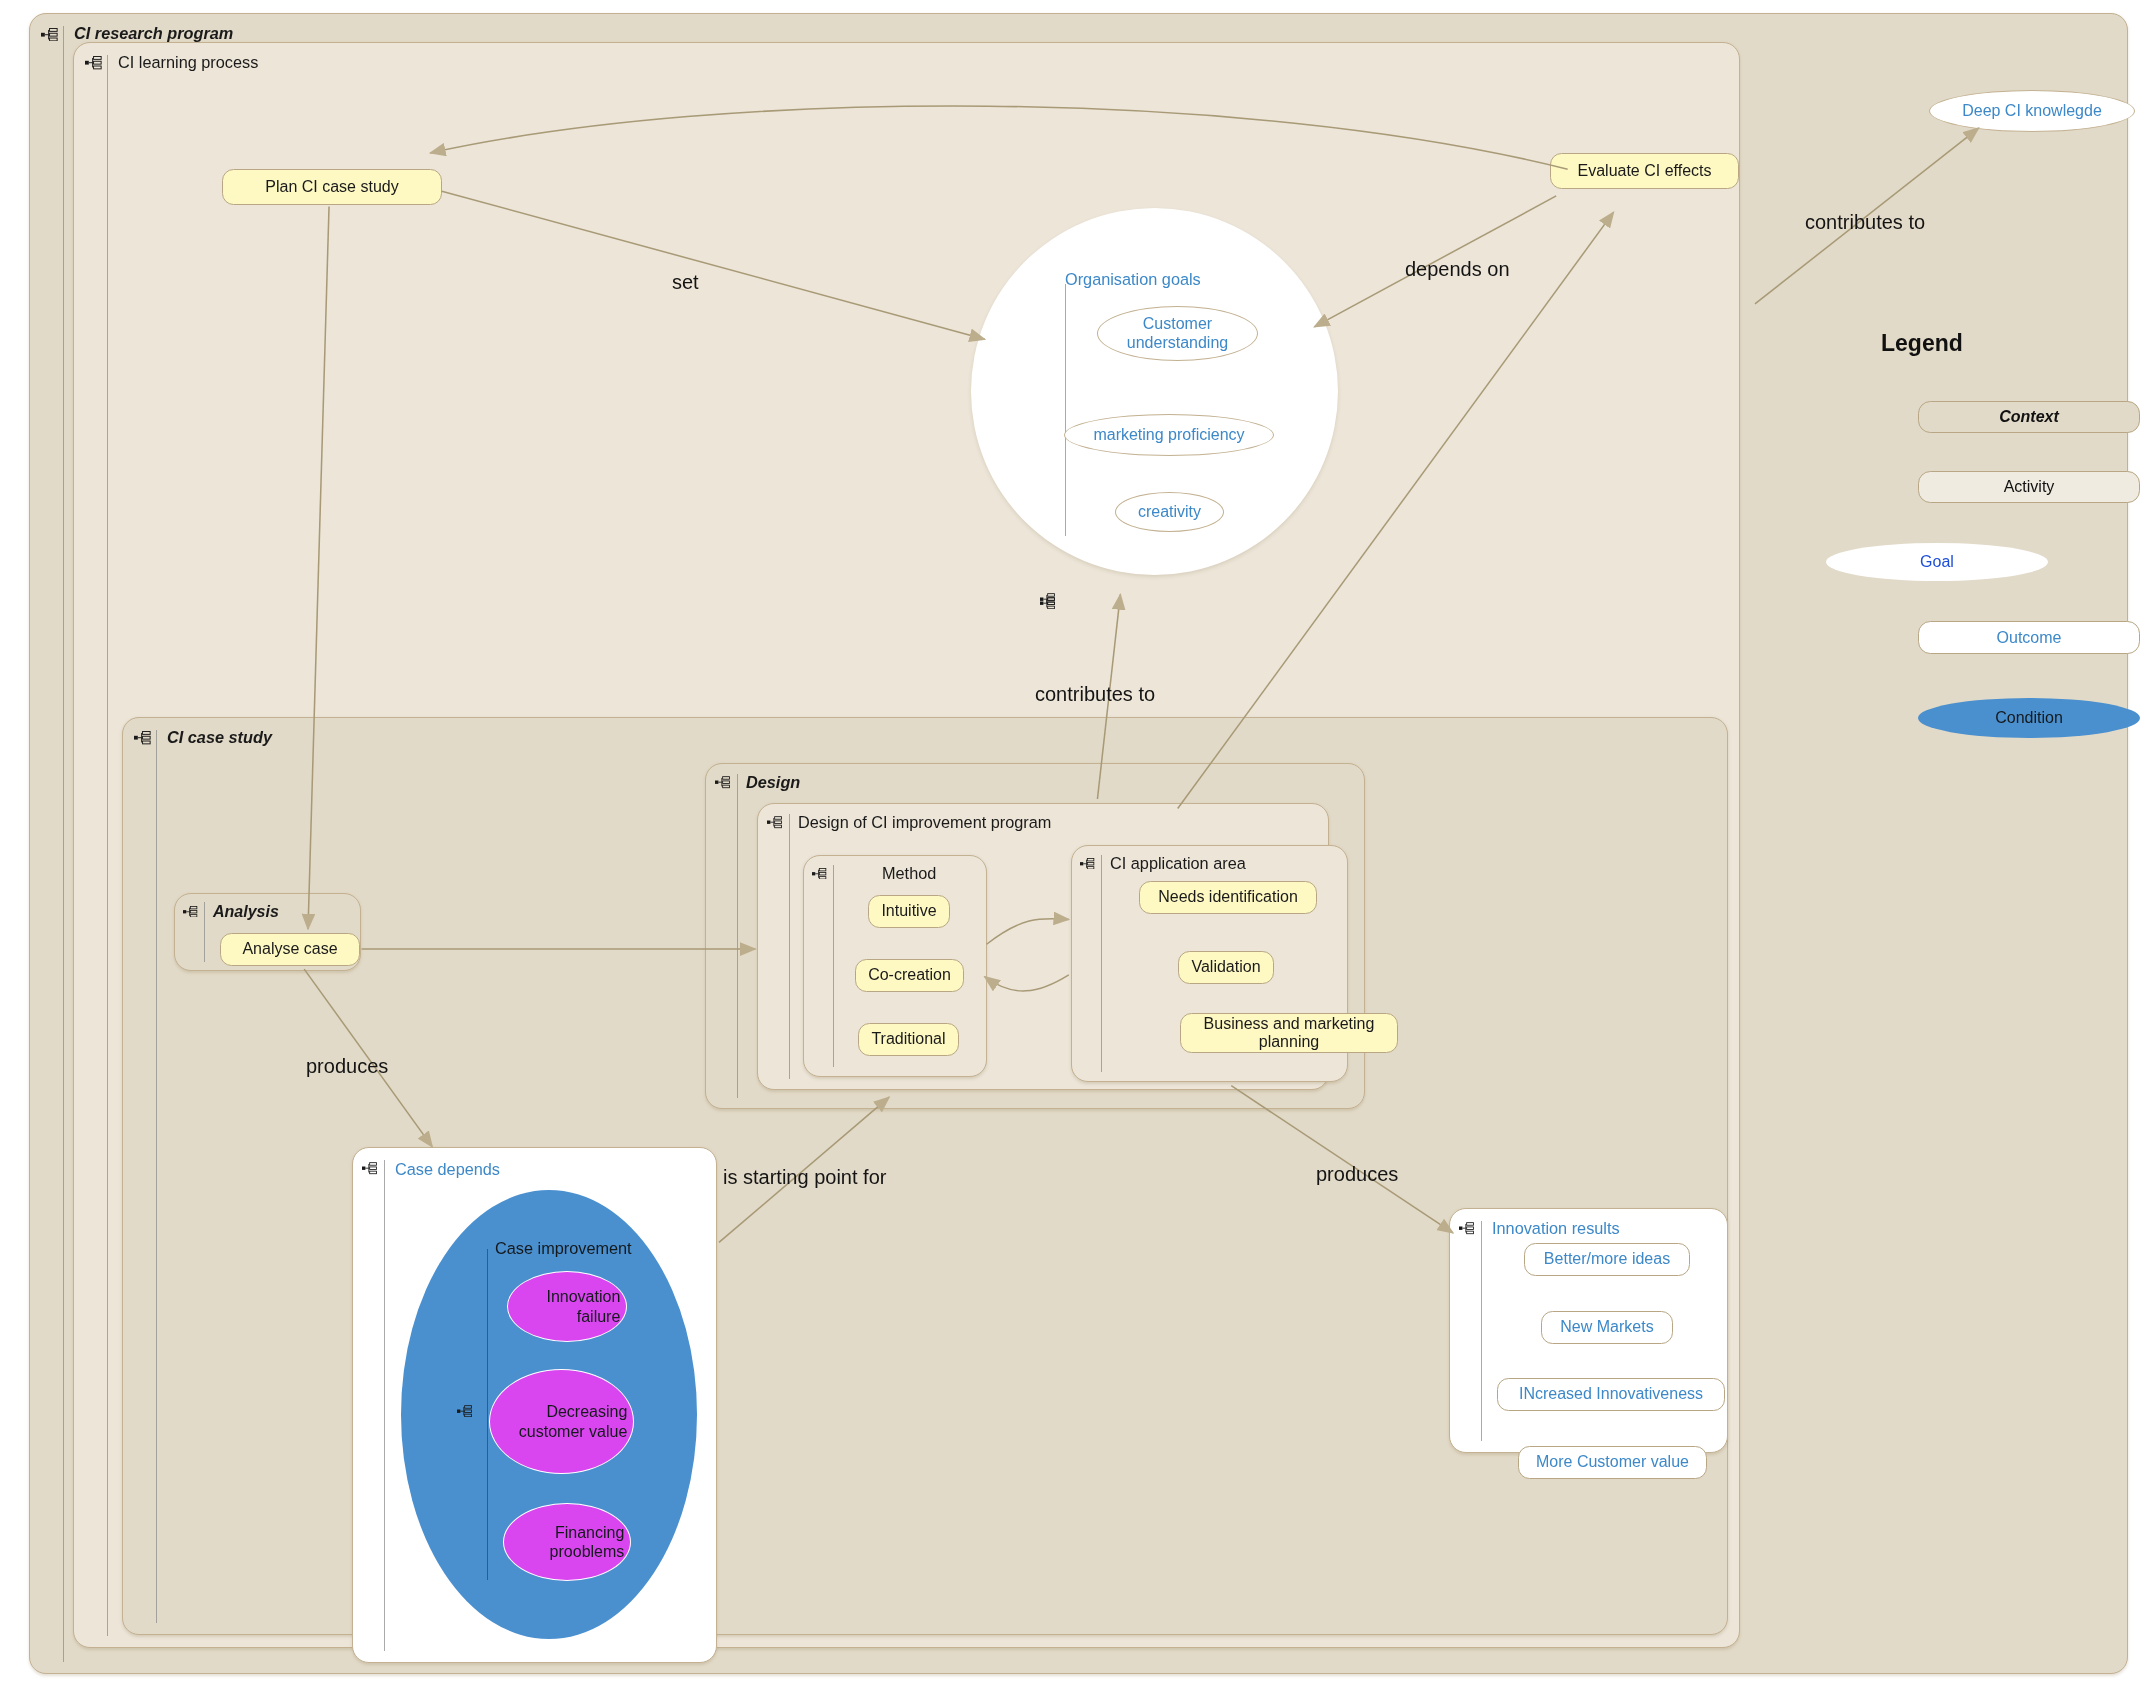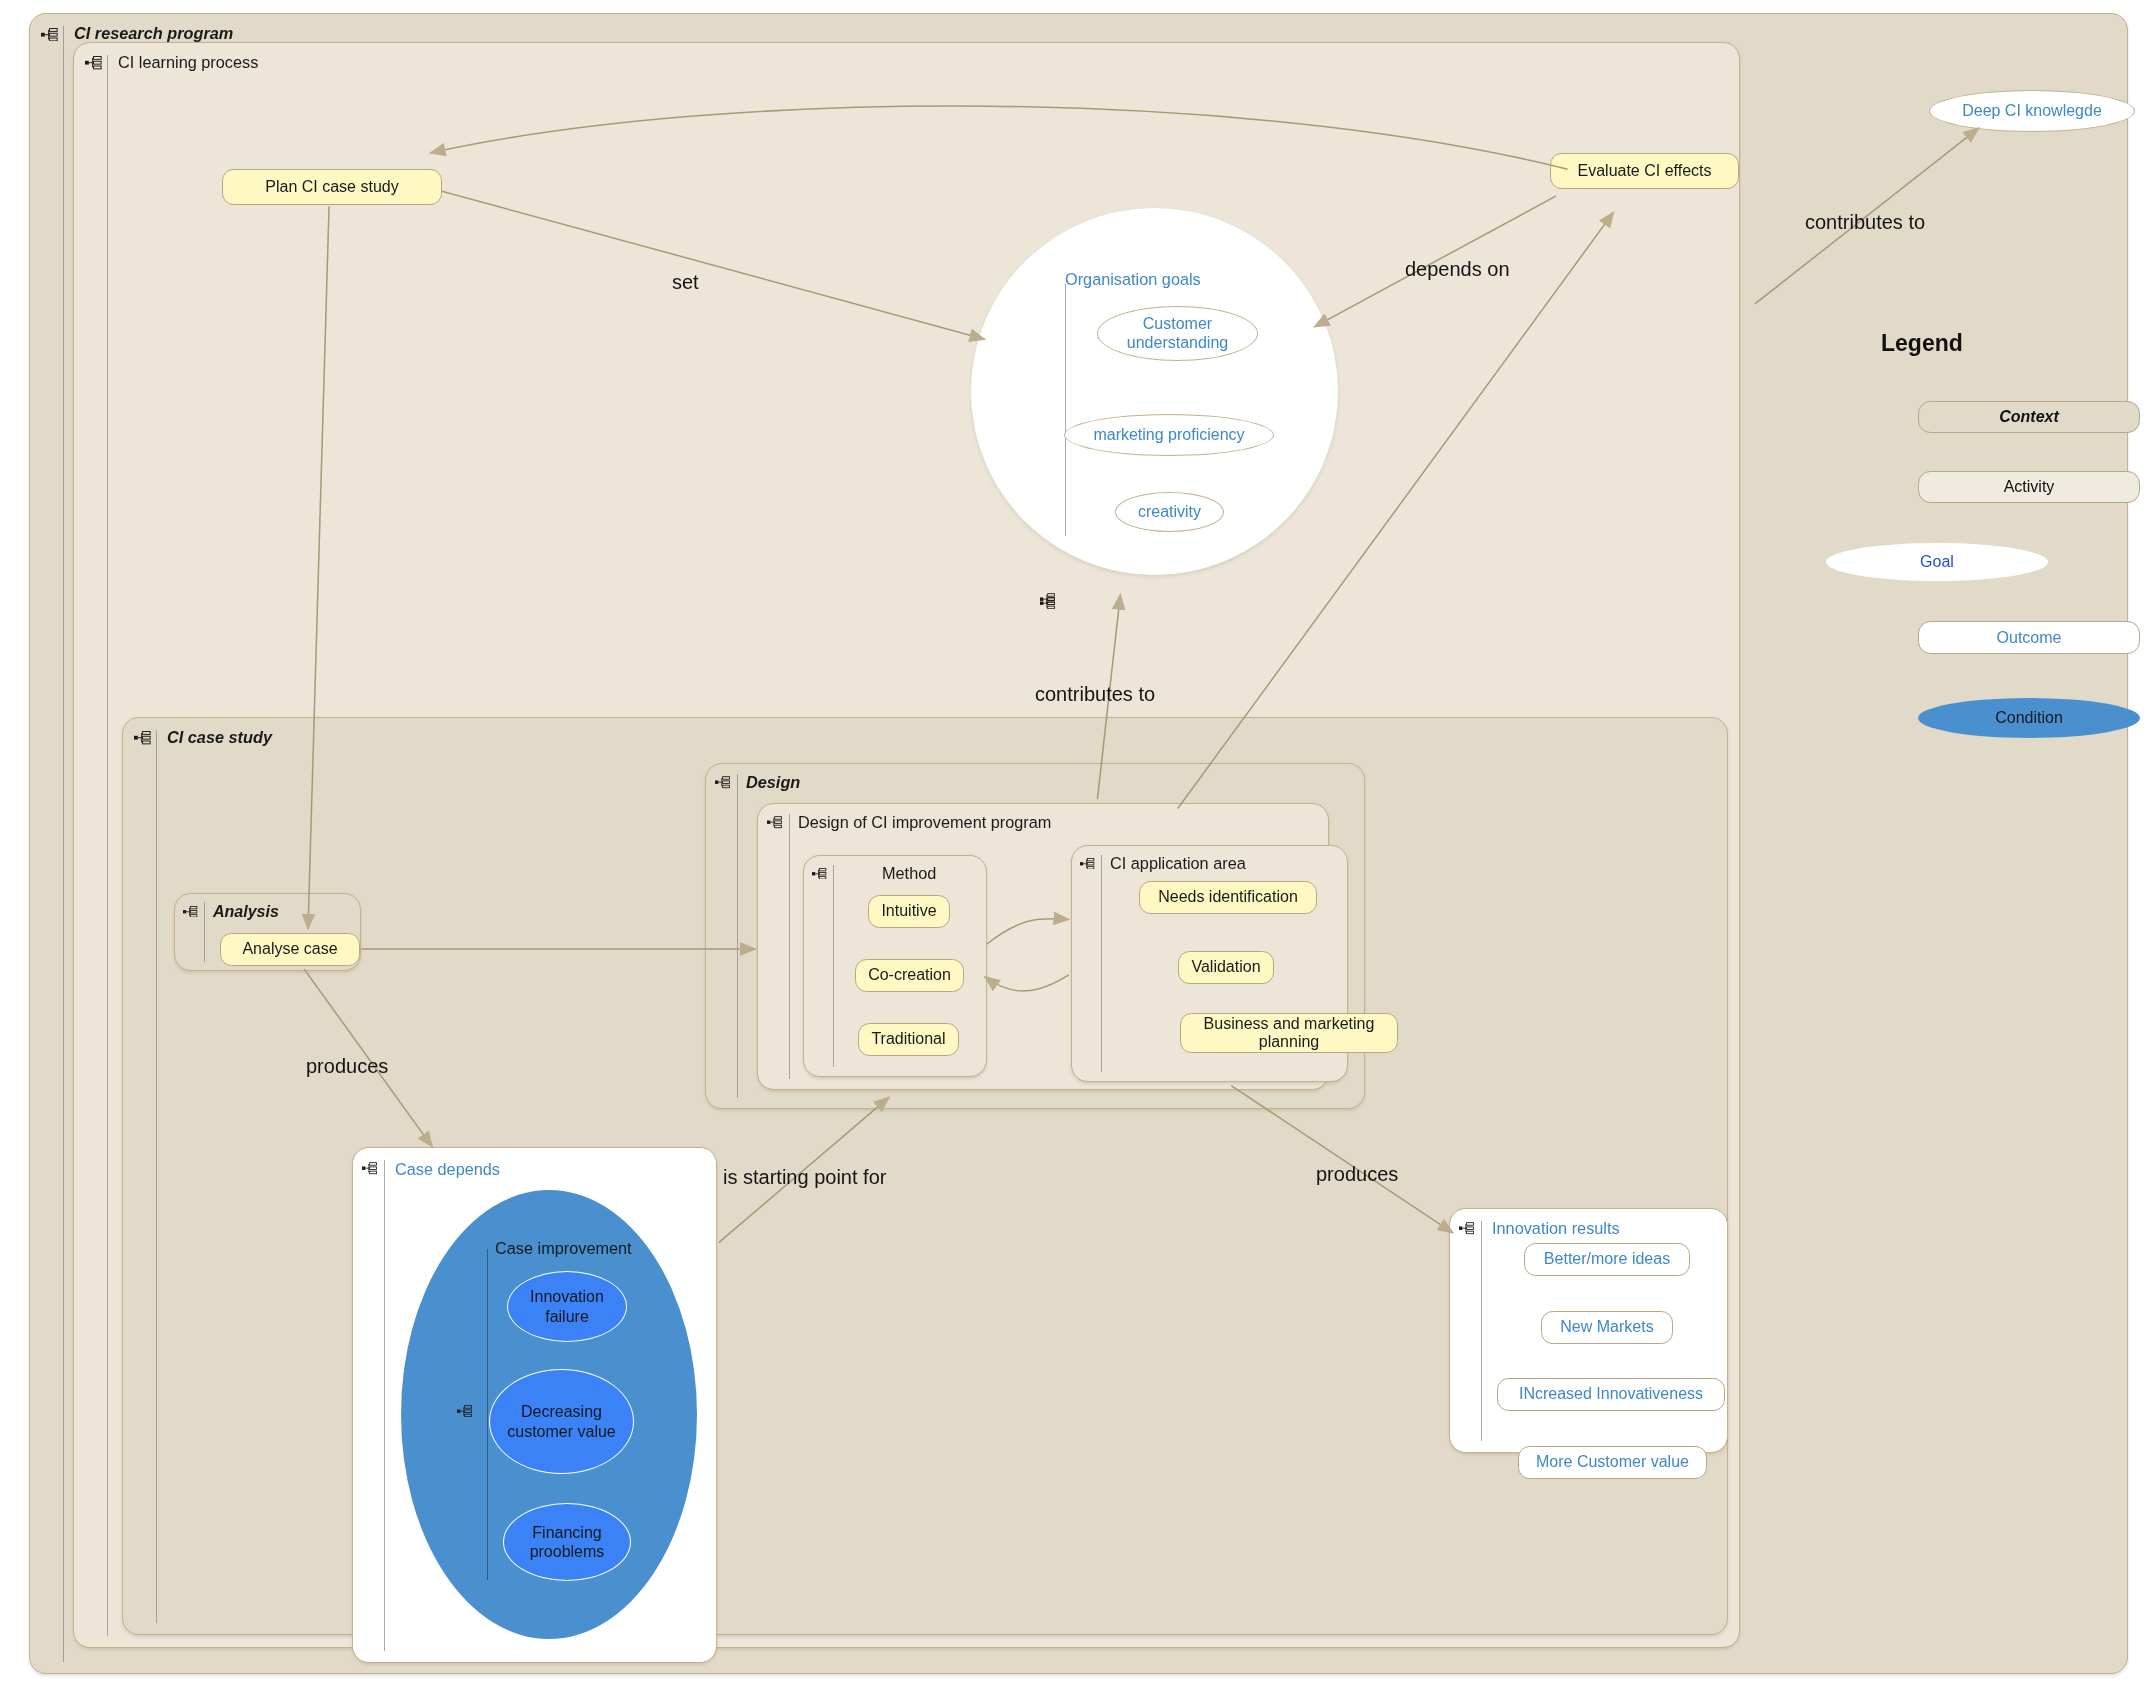--- a/index.html
+++ b/index.html
@@ -24,22 +24,22 @@
         background:#ffffff;color:#3c88c8;font-size:16px;display:flex;align-items:center;
         justify-content:center;text-align:center;line-height:1.15;padding:1.9px 7.6px;}
 
   
   .goal{position:absolute;box-sizing:border-box;border:1.1px solid #c3b191;border-radius:50%;
         background:#ffffff;color:#3c88c8;font-size:16px;display:flex;align-items:center;
         justify-content:center;text-align:center;line-height:1.18;padding:1.9px 5.7px;}
 
   
   .cond{position:absolute;box-sizing:border-box;border:1.3px solid #ffffff;border-radius:50%;
-        background:#3b82f6;color:#15191c;font-size:16px;display:flex;align-items:center;
-        justify-content:center;text-align:center;line-height:1.2;padding:1.9px 5.7px;}
+        background:#d946ef;color:#15191c;font-size:16px;display:flex;align-items:center;
+        justify-content:center;text-align:right;line-height:1.2;padding:1.9px 5.7px;}
 
   
   .circ{position:absolute;box-sizing:border-box;border-radius:50%;background:#ffffff;
         box-shadow:0 1.9px 3.8px rgba(150,130,95,.22);}
   .circ .bar{position:absolute;width:1px;background:#8d8d8d;opacity:.75;}
 
   
   .bluectx{position:absolute;box-sizing:border-box;border-radius:50%;background:#4a90cf;}
   .bluectx .bar{position:absolute;width:1.3px;background:#2a4f70;opacity:.8;}
 

